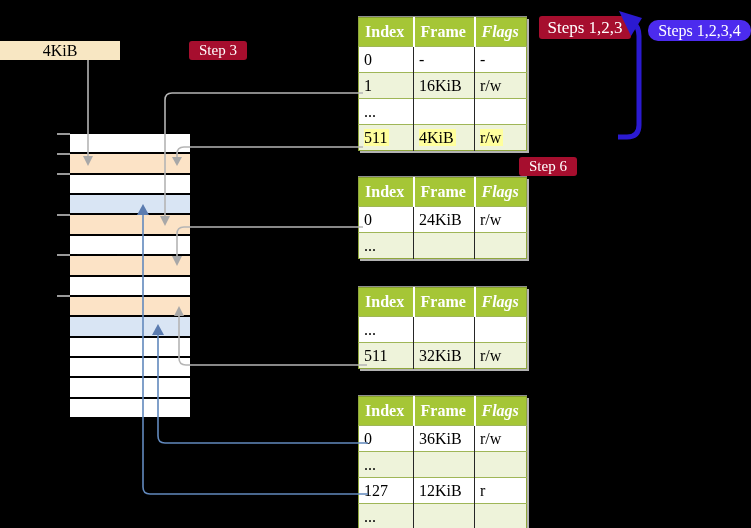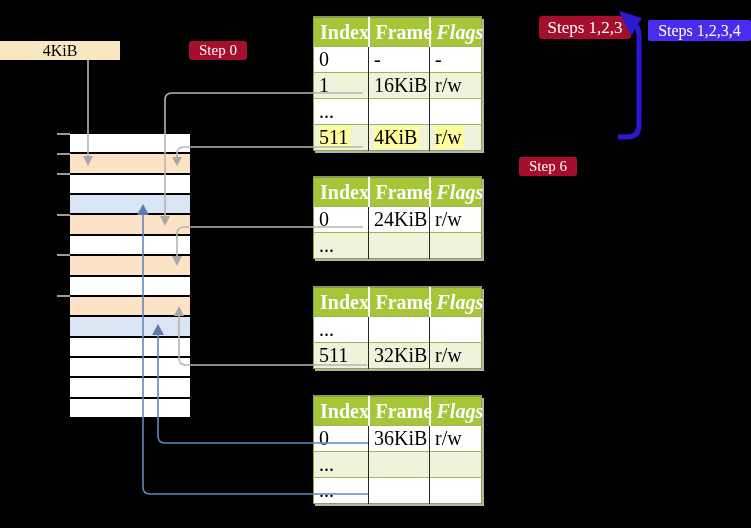--- a/index.html
+++ b/index.html
@@ -14,37 +14,38 @@
   }
   
   .badge{
     position:absolute;color:#fff;background:#a60e2e;border-radius:3px;
     display:flex;align-items:center;justify-content:center;white-space:nowrap;
   }
   .badge.step0   {left:189px;top:41px; width:58px; height:19px;font-size:15px;}
   .badge.steps123{left:539px;top:16px; width:92px; height:23px;font-size:17px;}
   .badge.step4   {left:519px;top:157px;width:58px; height:19px;font-size:15px;}
   .badge.steps1234{left:648px;top:20px;width:103px;height:21px;font-size:16px;
-    background:#4c2bee;border-radius:2px;}
+    background:#4c2bee;border-radius:10px;}
   
   .memcol{
     position:absolute;left:70px;top:134px;width:120px;height:283px;
     display:flex;flex-direction:column;background:#000;
   }
   .mrow{flex:1;border-bottom:2px solid #000;background:#fff;}
   .mrow:last-child{border-bottom:none;}
   .mrow[data-kind="peach"]{background:#fce3c6;}
   .mrow[data-kind="blue"] {background:#d9e5f4;}
   .tick{position:absolute;left:57px;width:13px;height:2px;background:#9a9a9a;}
   
   table.ptable{
     position:absolute;border-collapse:collapse;table-layout:fixed;width:168px;
-    font-size:20px;
+    font-size:16px;
     box-shadow:2px 2px 0 rgba(238,238,238,.75), 0 -1px 0 rgba(238,238,238,.6);
     border:1px solid #8fa63c;
+    margin-left:45px;
   }
   table.ptable th{
     background:#a5c636;color:#fff;font-weight:bold;text-align:left;
     height:28px;padding:0 0 0 6px;border-right:2px solid #fff;
     border-top:1px solid #87a02c;
   }
   table.ptable th:last-child{border-right:none;font-style:italic;}
   table.ptable td{
     height:25px;padding:0 0 0 5px;background:#fff;
     border-right:1px solid #262626;border-top:1px solid #9fb657;
@@ -57,21 +58,21 @@
   
   #overlay{position:absolute;left:0;top:0;pointer-events:none;}
 </style>
 </head>
 <body>
 
 <div id="canvas">
 
   <div class="wheat-label">4KiB</div>
 
-  <div class="badge step0">Step 0</div>
+  <div class="badge step0">Step 3</div>
   <div class="badge steps123">Steps 1,2,3</div>
   <div class="badge steps1234">Steps 1,2,3,4</div>
   <div class="badge step4">Step 6</div>
 
   <div class="memcol">
     <div class="mrow" data-kind="white"></div>
     <div class="mrow" data-kind="peach"></div>
     <div class="mrow" data-kind="white"></div>
     <div class="mrow" data-kind="blue"></div>
     <div class="mrow" data-kind="peach"></div>
@@ -202,20 +203,25 @@
         <td><span class="ct">0</span></td>
         <td><span class="ct">36KiB</span></td>
         <td><span class="ct">r/w</span></td>
       </tr>
       <tr>
         <td><span class="ct">...</span></td>
         <td><span class="ct"></span></td>
         <td><span class="ct"></span></td>
       </tr>
       <tr>
+        <td><span class="ct">127</span></td>
+        <td><span class="ct">12KiB</span></td>
+        <td><span class="ct">r</span></td>
+      </tr>
+      <tr>
         <td><span class="ct">...</span></td>
         <td><span class="ct"></span></td>
         <td><span class="ct"></span></td>
       </tr>
     </tbody>
   </table>
 
   <svg id="overlay" width="751" height="528" viewBox="0 0 751 528">
 
     <g stroke="#b5b5b5" stroke-width="1.6" fill="none">

